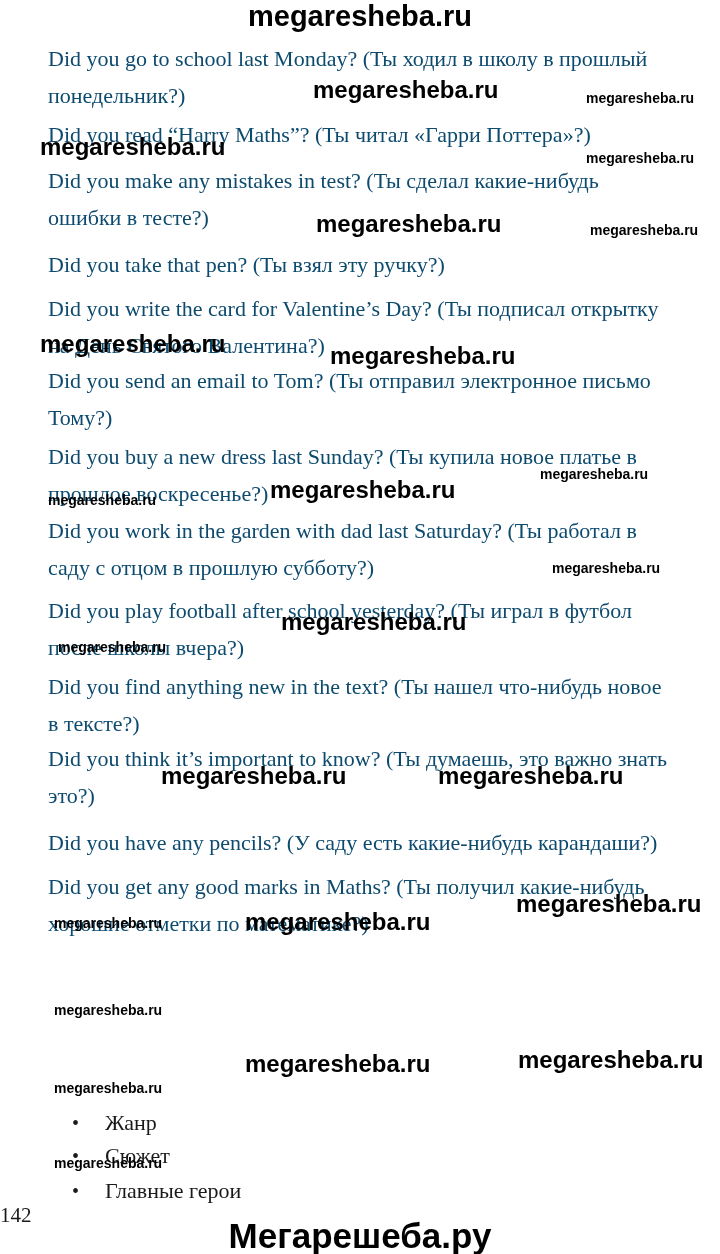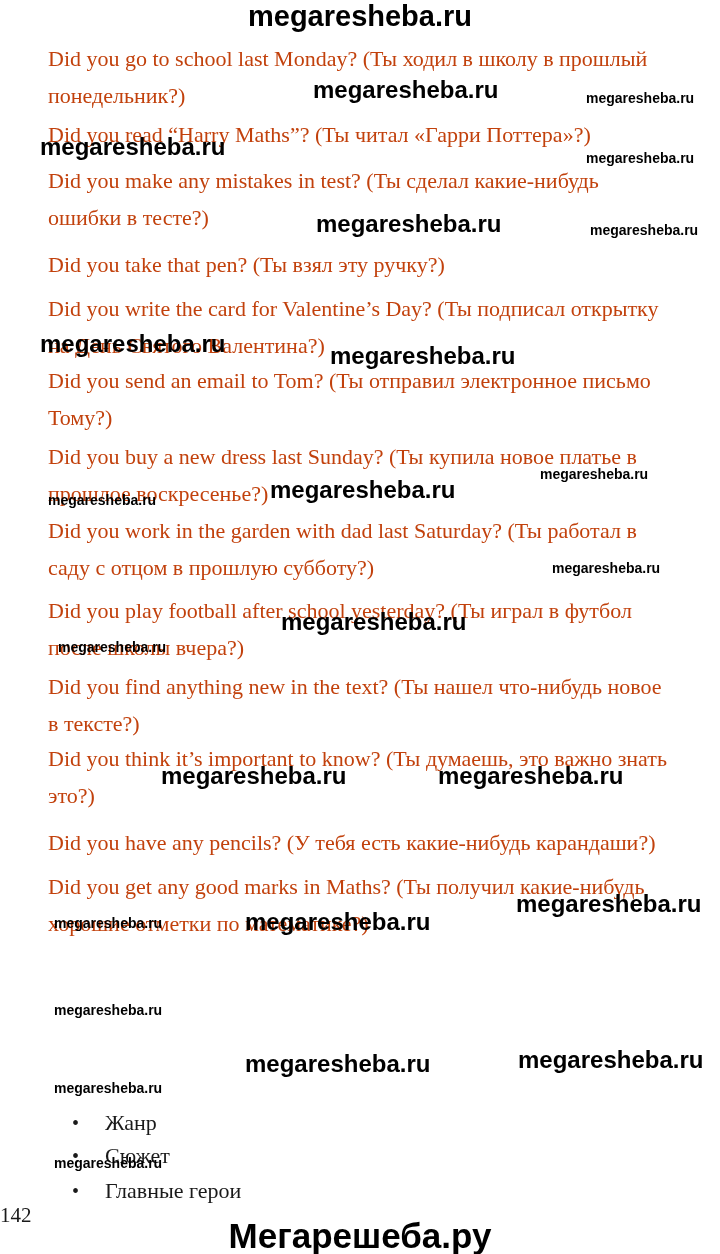--- a/index.html
+++ b/index.html
@@ -23,21 +23,21 @@
     font-size: 29px;
     color: #000;
     white-space: nowrap;
   }
   .para {
     position: absolute;
     left: 48px;
     font-size: 22px;
     line-height: 37px;
     white-space: pre;
-    color: #c2410c;
+    color: #0c4a6e;
   }
   .para.bold { font-weight: bold; }
   .wm {
     position: absolute;
     font-family: "Liberation Sans", sans-serif;
     font-weight: bold;
     color: #000;
     white-space: nowrap;
   }
   .wm.lg { font-size: 24px; }
@@ -96,21 +96,21 @@
   <div class="para" style="top:438px">Did you buy a new dress last Sunday? (Ты купила новое платье в
 прошлое воскресенье?)</div>
   <div class="para" style="top:512px">Did you work in the garden with dad last Saturday? (Ты работал в
 саду с отцом в прошлую субботу?)</div>
   <div class="para" style="top:668px">Did you find anything new in the text? (Ты нашел что-нибудь новое
 в тексте?)</div>
   <div class="para" style="top:592px">Did you play football after school yesterday? (Ты играл в футбол
 после школы вчера?)</div>
   <div class="para" style="top:740px">Did you think it’s important to know? (Ты думаешь, это важно знать
 это?)</div>
-  <div class="para" style="top:824px">Did you have any pencils? (У тебя есть какие-нибудь карандаши?)</div>
+  <div class="para" style="top:824px">Did you have any pencils? (У саду есть какие-нибудь карандаши?)</div>
   <div class="para" style="top:868px">Did you get any good marks in Maths? (Ты получил какие-нибудь
 хорошие отметки по математике?)</div>
 
 
   <div class="bullet" style="top:1108px">
     <span class="dot">•</span>
     <span>Жанр</span>
   </div>
   <div class="bullet" style="top:1141px">
     <span class="dot">•</span>

